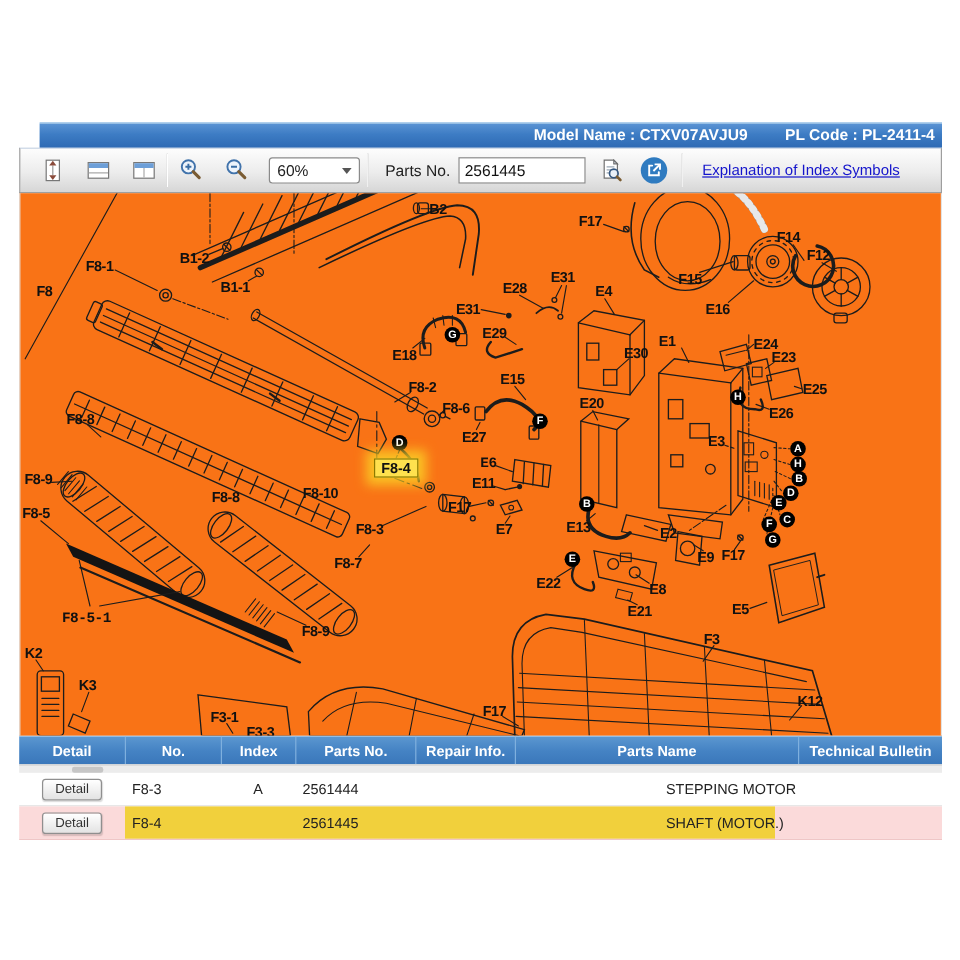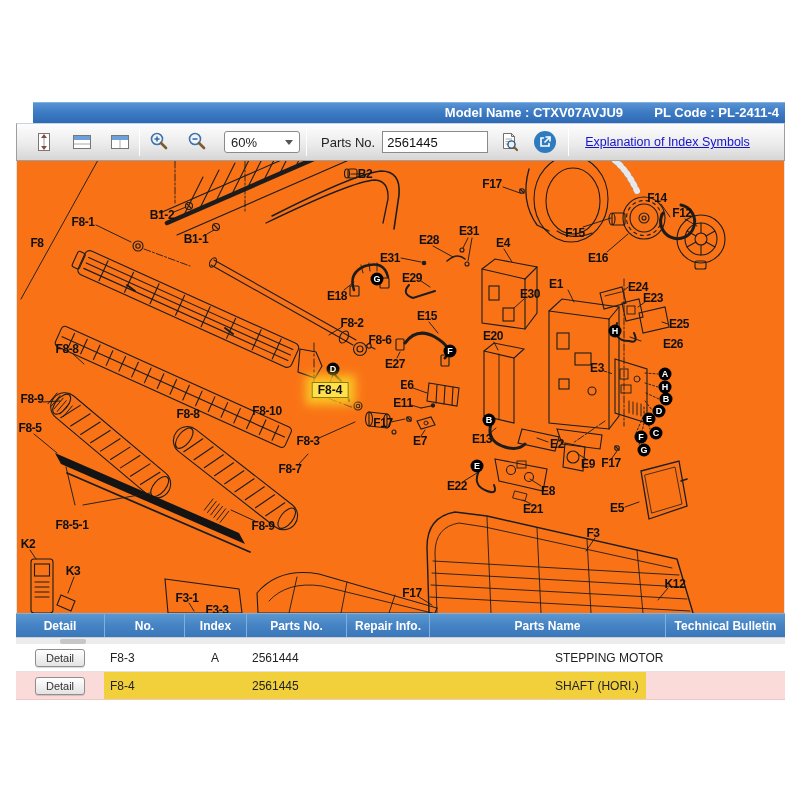--- a/index.html
+++ b/index.html
@@ -502,21 +502,21 @@
         <span class="dlabel" style="left: 486px; top: 82px;">E4</span>
         <span class="dlabel" style="left: 395px; top: 117px;">E29</span>
         <span class="dlabel" style="left: 320px; top: 135px;">E18</span>
         <span class="dindex" style="left: 360px; top: 118px;">G</span>
         <span class="dlabel" style="left: 513px; top: 133px;">E30</span>
         <span class="dlabel" style="left: 539px; top: 123px;">E1</span>
         <span class="dlabel" style="left: 621px; top: 126px;">E24</span>
         <span class="dlabel" style="left: 636px; top: 137px;">E23</span>
         <span class="dlabel" style="left: 662px; top: 163px;">E25</span>
         <span class="dindex" style="left: 598px; top: 170px;">H</span>
-        <span class="dlabel" style="left: 634px; top: 183px; padding-left: 44px;">E26</span>
+        <span class="dlabel" style="left: 634px; top: 183px;">E26</span>
         <span class="dlabel" style="left: 335px; top: 162px;">F8-2</span>
         <span class="dlabel" style="left: 363px; top: 179px;">F8-6</span>
         <span class="dlabel" style="left: 378px; top: 203px;">E27</span>
         <span class="dlabel" style="left: 410px; top: 155px;">E15</span>
         <span class="dindex" style="left: 433px; top: 190px;">F</span>
         <span class="dlabel" style="left: 476px; top: 175px;">E20</span>
         <span class="dlabel" style="left: 50px; top: 188px;">F8-8</span>
         <span class="dindex" style="left: 316px; top: 208px;">D</span>
         <span class="dhighlight" style="left: 313px; top: 229px;">F8-4</span>
         <span class="dlabel" style="left: 390px; top: 225px; font-family: Liberation Mono, monospace;">E6</span>
@@ -541,21 +541,21 @@
         <span class="dindex" style="left: 472px; top: 259px;">B</span>
         <span class="dlabel" style="left: 540px; top: 283px;">E2</span>
         <span class="dlabel" style="left: 273px; top: 308px;">F8-7</span>
         <span class="dindex" style="left: 460px; top: 305px;">E</span>
         <span class="dlabel" style="left: 440px; top: 325px;">E22</span>
         <span class="dlabel" style="left: 531px; top: 330px;">E8</span>
         <span class="dlabel" style="left: 516px; top: 348px;">E21</span>
         <span class="dlabel" style="left: 571px; top: 303px;">E9</span>
         <span class="dlabel" style="left: 594px; top: 302px;">F17</span>
         <span class="dlabel" style="left: 600px; top: 347px;">E5</span>
-        <span class="dlabel" style="left: 55px; top: 364px;">F8-5-1</span>
+        <span class="dlabel" style="left: 55px; top: 354px; font-family: Liberation Mono, monospace;">F8-5-1</span>
         <span class="dlabel" style="left: 246px; top: 365px;">F8-9</span>
         <span class="dlabel" style="left: 576px; top: 372px;">F3</span>
         <span class="dlabel" style="left: 11px; top: 383px;">K2</span>
         <span class="dlabel" style="left: 56px; top: 410px;">K3</span>
         <span class="dlabel" style="left: 658px; top: 423px;">K12</span>
         <span class="dlabel" style="left: 395px; top: 432px;">F17</span>
         <span class="dlabel" style="left: 170px; top: 437px;">F3-1</span>
         <span class="dlabel" style="left: 200px; top: 449px;">F3-3</span>
       </div>
   </div>
@@ -587,18 +587,18 @@
         </div>
         <div class="t-row hl">
           <div class="t-cell" style="width: 88px; justify-content: center;">
             <button class="detail-btn">Detail</button>
           </div>
           <div class="t-cell" style="width: 80px; padding-left: 6px;">F8-4</div>
           <div class="t-cell" style="width: 62px; padding-left: 0px; justify-content: center;"></div>
           <div class="t-cell" style="width: 100px; padding-left: 6px;">2561445</div>
           <div class="t-cell" style="width: 83px; padding-left: 6px;"></div>
           <div class="t-cell" style="width: 120px; padding-left: 6px;"></div>
-          <div class="t-cell" style="width: 236px; padding-left: 6px;">SHAFT (HORI.)</div>
+          <div class="t-cell" style="width: 236px; padding-left: 6px;">SHAFT (MOTOR.)</div>
         </div>
       </div>
   </div>
 
 </div>
 
 </body></html>

